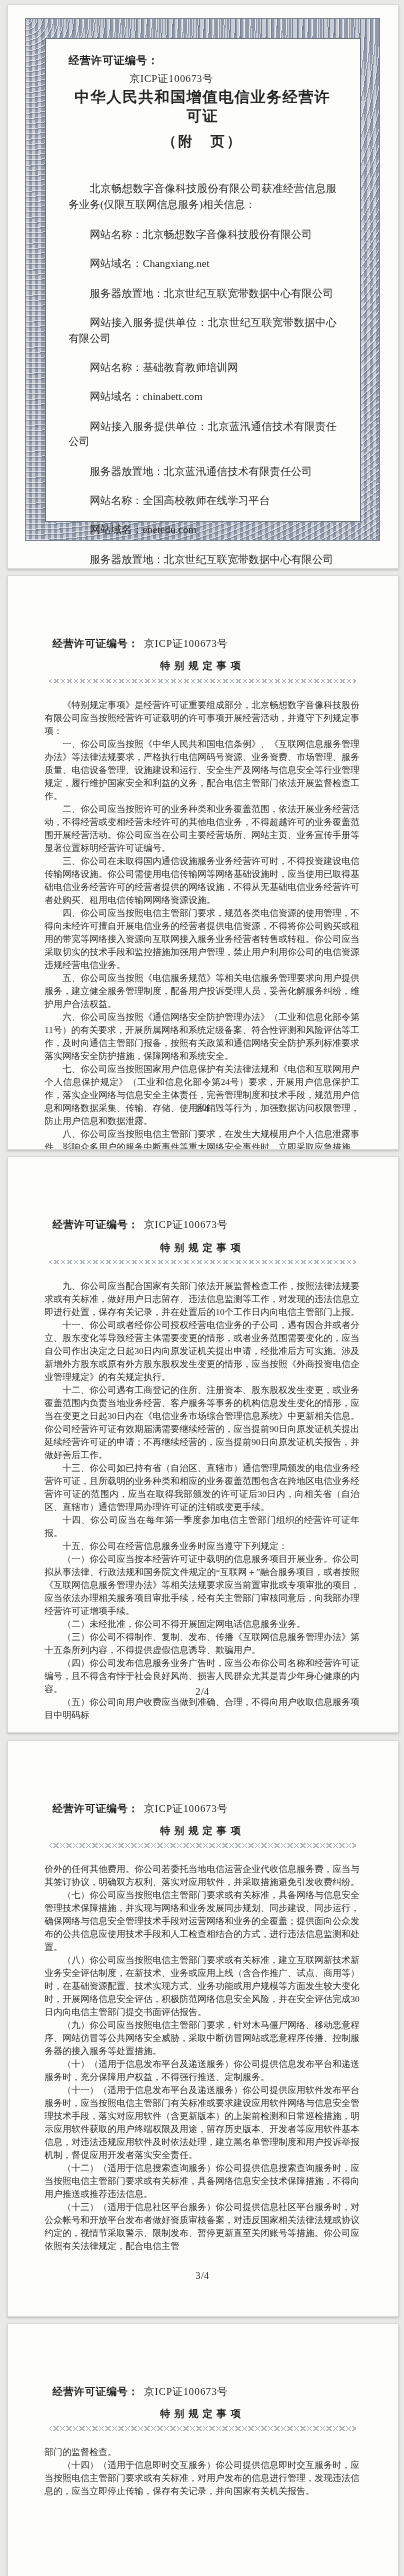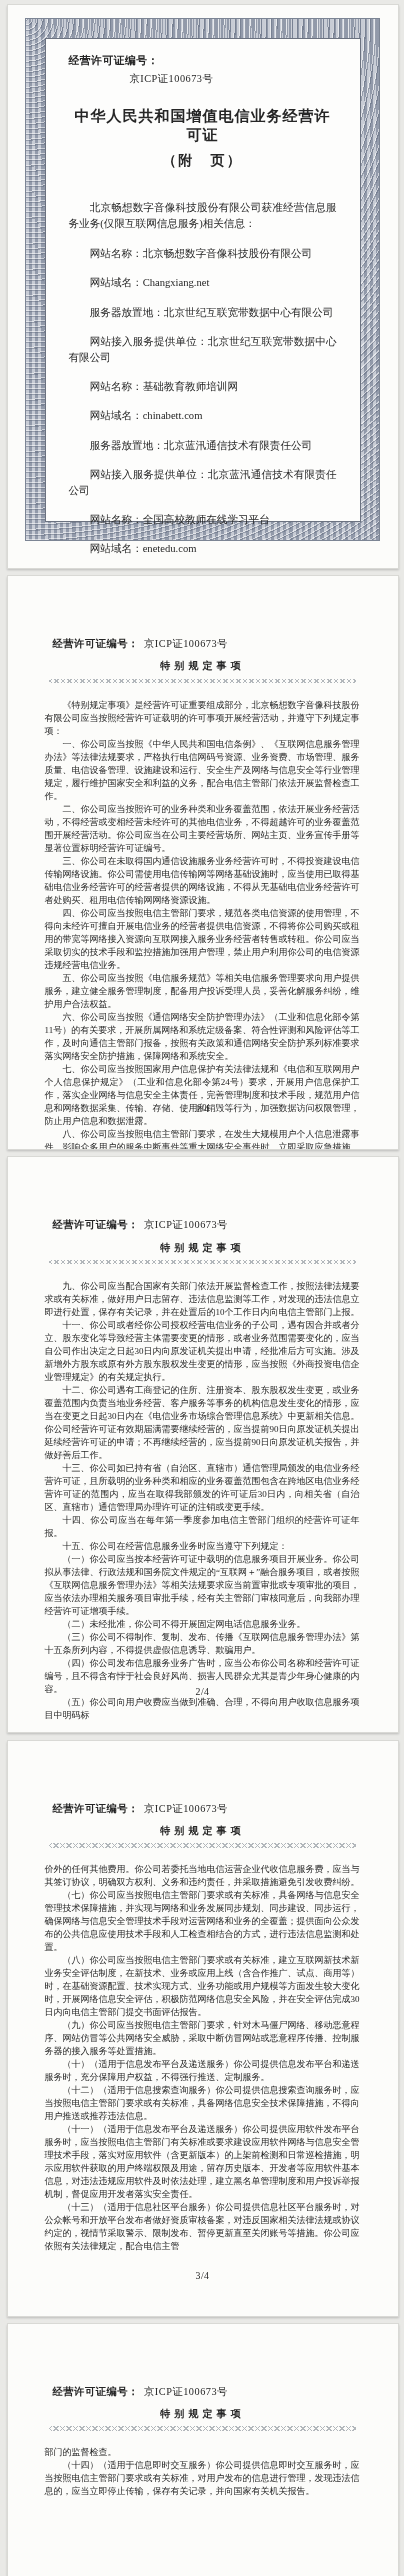--- a/index.html
+++ b/index.html
@@ -34,21 +34,21 @@
   }
   .cert-inner{
     background:#fdfdfc;
     height:100%;
     box-sizing:border-box;
     border:0.5px solid #6b7280;
     padding:15.5px 23px 0 23px;
   }
   .cert-license-label{font-size:10.8px;font-weight:700;letter-spacing:0.5px;}
   .cert-license-no{font-size:10.3px;margin:3.1px 0 0 61px;letter-spacing:0.5px;}
-  .cert-title{font-size:15px;font-weight:700;text-align:center;margin-top:21px;letter-spacing:1px;}
+  .cert-title{font-size:15px;font-weight:700;text-align:center;margin-top:2px;letter-spacing:1px;}
   .cert-subtitle{font-size:14px;font-weight:700;text-align:center;margin-top:7.2px;letter-spacing:2.1px;}
   .cert-intro{font-size:10.6px;line-height:1.55;text-indent:2em;margin-top:30px;text-align:justify;}
   .cert-entries{margin-top:2px;}
   .cert-entry{font-size:10.6px;line-height:1.5;text-indent:2em;margin:13.4px 0 0 0;text-align:justify;}
   
   .prov-sheet{}
   .prov-header{margin:61px 0 0 45px;font-size:10.3px;}
   .prov-license-label{font-weight:700;letter-spacing:0.5px;}
   .prov-license-no{margin-left:5.2px;letter-spacing:0.5px;}
   .prov-title{text-align:center;font-size:10px;font-weight:700;letter-spacing:4.1px;margin-top:8.2px;}
@@ -88,23 +88,23 @@
   <p class="cert-entry"><span>网站域名：</span><span>Changxiang.net</span></p>
 
   <p class="cert-entry"><span>服务器放置地：</span><span>北京世纪互联宽带数据中心有限公司</span></p>
 
   <p class="cert-entry"><span>网站接入服务提供单位：</span><span>北京世纪互联宽带数据中心有限公司</span></p>
 
   <p class="cert-entry"><span>网站名称：</span><span>基础教育教师培训网</span></p>
 
   <p class="cert-entry"><span>网站域名：</span><span>chinabett.com</span></p>
 
+  <p class="cert-entry"><span>网站接入服务提供单位：</span><span>北京蓝汛通信技术有限责任公司</span></p>
+
   <p class="cert-entry"><span>服务器放置地：</span><span>北京蓝汛通信技术有限责任公司</span></p>
-
-  <p class="cert-entry"><span>网站接入服务提供单位：</span><span>北京蓝汛通信技术有限责任公司</span></p>
 
   <p class="cert-entry"><span>网站名称：</span><span>全国高校教师在线学习平台</span></p>
 
   <p class="cert-entry"><span>网站域名：</span><span>enetedu.com</span></p>
 
   <p class="cert-entry"><span>服务器放置地：</span><span>北京世纪互联宽带数据中心有限公司</span></p>
 
 </div>
       </div>
     </div>
@@ -153,27 +153,27 @@
     <div class="page-no">2/4</div>
   </section>
 
   <section class="sheet prov-sheet" style="height: 577px;">
     <div class="prov-header">
       <span class="prov-license-label">经营许可证编号：</span><span class="prov-license-no">京ICP证100673号</span>
     </div>
     <div class="prov-title">特别规定事项</div>
     <div class="zigzag"></div>
     <div class="prov-body">
-          <p class="para noindent">价外的任何其他费用。你公司若委托当地电信运营企业代收信息服务费，应当与其签订协议，明确双方权利、义务和违约责任，并采取措施避免引发收费纠纷。</p>
+          <p class="para noindent">价外的任何其他费用。你公司若委托当地电信运营企业代收信息服务费，应当与其签订协议，明确双方权利、落实对应用软件，并采取措施避免引发收费纠纷。</p>
           <p class="para">（七）你公司应当按照电信主管部门要求或有关标准，具备网络与信息安全管理技术保障措施，并实现与网络和业务发展同步规划、同步建设、同步运行，确保网络与信息安全管理技术手段对运营网络和业务的全覆盖；提供面向公众发布的公共信息应使用技术手段和人工检查相结合的方式，进行违法信息监测和处置。</p>
           <p class="para">（八）你公司应当按照电信主管部门要求或有关标准，建立互联网新技术新业务安全评估制度，在新技术、业务或应用上线（含合作推广、试点、商用等）时，在基础资源配置、技术实现方式、业务功能或用户规模等方面发生较大变化时，开展网络信息安全评估，积极防范网络信息安全风险，并在安全评估完成30日内向电信主管部门提交书面评估报告。</p>
           <p class="para">（九）你公司应当按照电信主管部门要求，针对木马僵尸网络、移动恶意程序、网站仿冒等公共网络安全威胁，采取中断仿冒网站或恶意程序传播、控制服务器的接入服务等处置措施。</p>
           <p class="para">（十）（适用于信息发布平台及递送服务）你公司提供信息发布平台和递送服务时，充分保障用户权益，不得强行推送、定制服务。</p>
+          <p class="para">（十一）（适用于信息发布平台及递送服务）你公司提供应用软件发布平台服务时，应当按照电信主管部门有关标准或要求建设应用软件网络与信息安全管理技术手段，落实对应用软件（含更新版本）的上架前检测和日常巡检措施，明示应用软件获取的用户终端权限及用途，留存历史版本、开发者等应用软件基本信息，对违法违规应用软件及时依法处理，建立黑名单管理制度和用户投诉举报机制，督促应用开发者落实安全责任。</p>
           <p class="para">（十二）（适用于信息搜索查询服务）你公司提供信息搜索查询服务时，应当按照电信主管部门要求或有关标准，具备网络信息安全技术保障措施，不得向用户推送或推荐违法信息。</p>
-          <p class="para">（十一）（适用于信息发布平台及递送服务）你公司提供应用软件发布平台服务时，应当按照电信主管部门有关标准或要求建设应用软件网络与信息安全管理技术手段，落实对应用软件（含更新版本）的上架前检测和日常巡检措施，明示应用软件获取的用户终端权限及用途，留存历史版本、开发者等应用软件基本信息，对违法违规应用软件及时依法处理，建立黑名单管理制度和用户投诉举报机制，督促应用开发者落实安全责任。</p>
           <p class="para">（十三）（适用于信息社区平台服务）你公司提供信息社区平台服务时，对公众帐号和开放平台发布者做好资质审核备案，对违反国家相关法律法规或协议约定的，视情节采取警示、限制发布、暂停更新直至关闭账号等措施。你公司应依照有关法律规定，配合电信主管</p>
         </div>
     <div class="page-no">3/4</div>
   </section>
 
   <section class="sheet prov-sheet last" style="height: 551px; margin-bottom: 0px;">
     <div class="prov-header">
       <span class="prov-license-label">经营许可证编号：</span><span class="prov-license-no">京ICP证100673号</span>
     </div>
     <div class="prov-title">特别规定事项</div>

